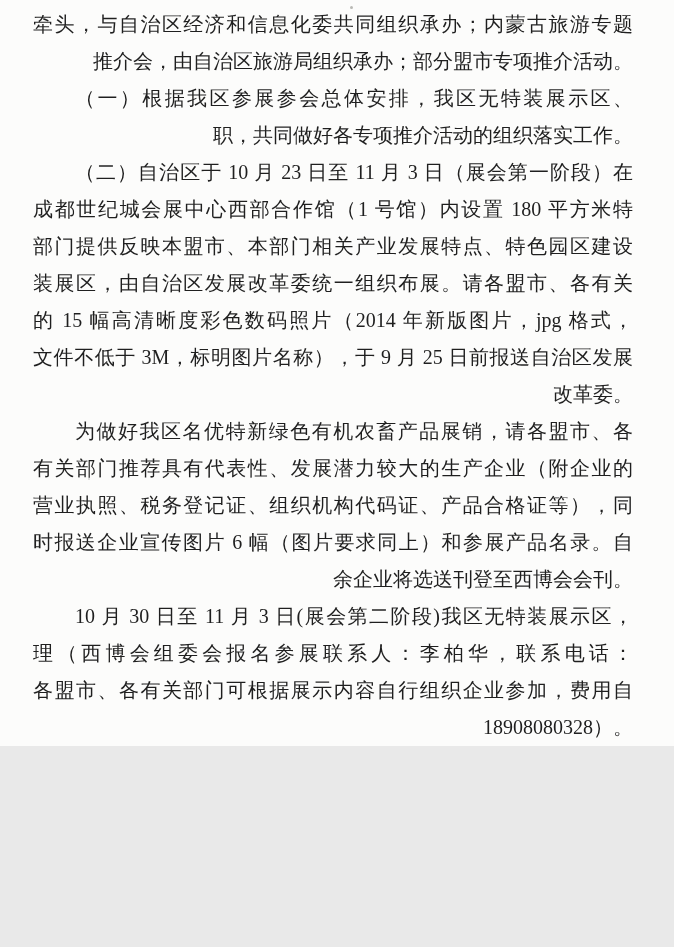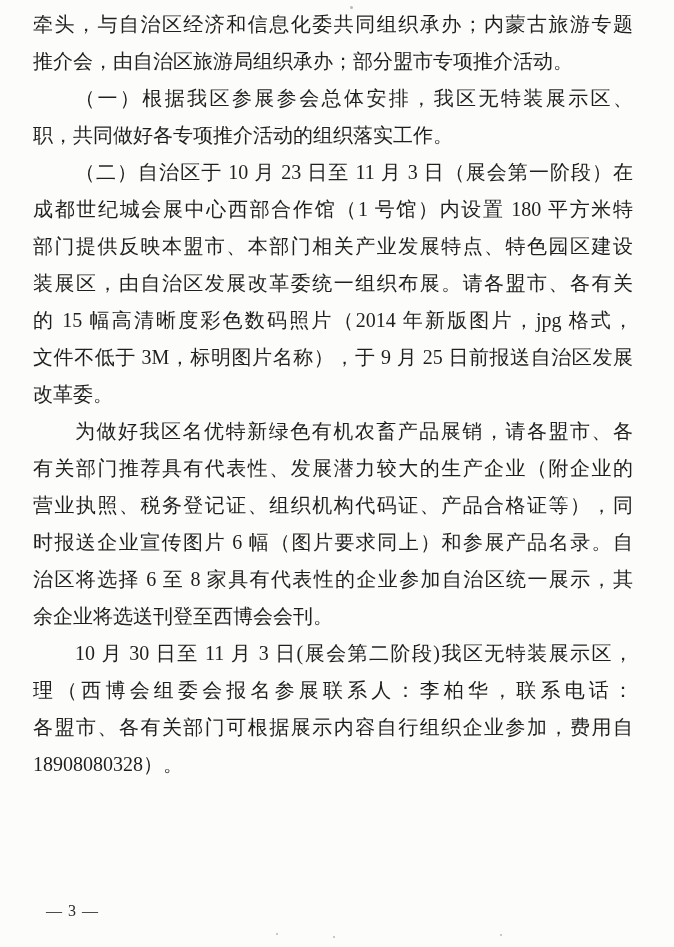--- a/index.html
+++ b/index.html
@@ -4,21 +4,21 @@
 <style>
   html, body {
     margin: 0;
     padding: 0;
     background: #e9e9e9;
     font-family: "Liberation Serif", "DejaVu Serif", serif;
   }
   .page {
     position: relative;
     width: 674px;
-    height: 947px;
+    height: 746px;
     margin: 0 auto;
     background: #fcfcfb;
     color: #1f1f1f;
     overflow: hidden;
   }
   .doc-text {
     position: absolute;
     left: 33px;
     top: 6px;
     width: 600px;
@@ -28,21 +28,21 @@
     line-height: 37px;
     font-size: 20px;
     white-space: normal;
   }
   
   .line.full {
     text-align: justify;
     text-align-last: justify;
   }
   .line.end {
-    text-align: left;
+    text-align: right;
   }
   .line.indent {
     text-indent: 42px;
   }
   .line.heading {
     font-family: "Liberation Sans", "DejaVu Sans", sans-serif;
     font-weight: bold;
     font-size: 21px;
     text-indent: 42px;
     letter-spacing: 2px;
@@ -79,21 +79,20 @@
       <div class="line full">成都世纪城会展中心西部合作馆（1 号馆）内设置 180 平方米特</div>
       <div class="line full">部门提供反映本盟市、本部门相关产业发展特点、特色园区建设</div>
       <div class="line full">装展区，由自治区发展改革委统一组织布展。请各盟市、各有关</div>
       <div class="line full">的 15 幅高清晰度彩色数码照片（2014 年新版图片，jpg 格式，</div>
       <div class="line full">文件不低于 3M，标明图片名称），于 9 月 25 日前报送自治区发展</div>
       <div class="line end">改革委。</div>
       <div class="line indent full">为做好我区名优特新绿色有机农畜产品展销，请各盟市、各</div>
       <div class="line full">有关部门推荐具有代表性、发展潜力较大的生产企业（附企业的</div>
       <div class="line full">营业执照、税务登记证、组织机构代码证、产品合格证等），同</div>
       <div class="line full">时报送企业宣传图片 6 幅（图片要求同上）和参展产品名录。自</div>
-      <div class="line full">治区将选择 6 至 8 家具有代表性的企业参加自治区统一展示，其</div>
       <div class="line end">余企业将选送刊登至西博会会刊。</div>
       <div class="line indent full">10 月 30 日至 11 月 3 日(展会第二阶段)我区无特装展示区，</div>
       <div class="line full">理（西博会组委会报名参展联系人：李柏华，联系电话：</div>
       <div class="line full">各盟市、各有关部门可根据展示内容自行组织企业参加，费用自</div>
       <div class="line end">18908080328）。</div>
     </div>
 
   <div class="footer">— 3 —</div>
 
   <div class="speck s1"></div>

